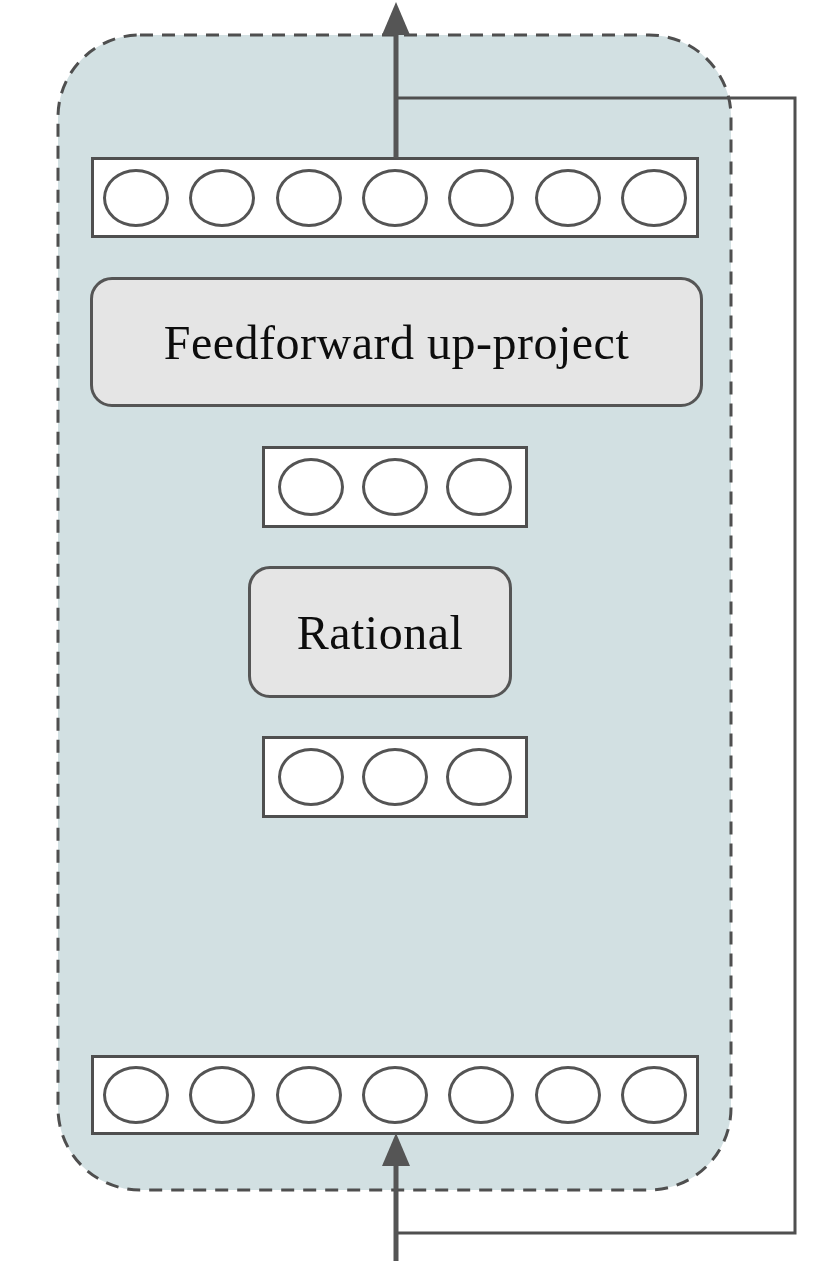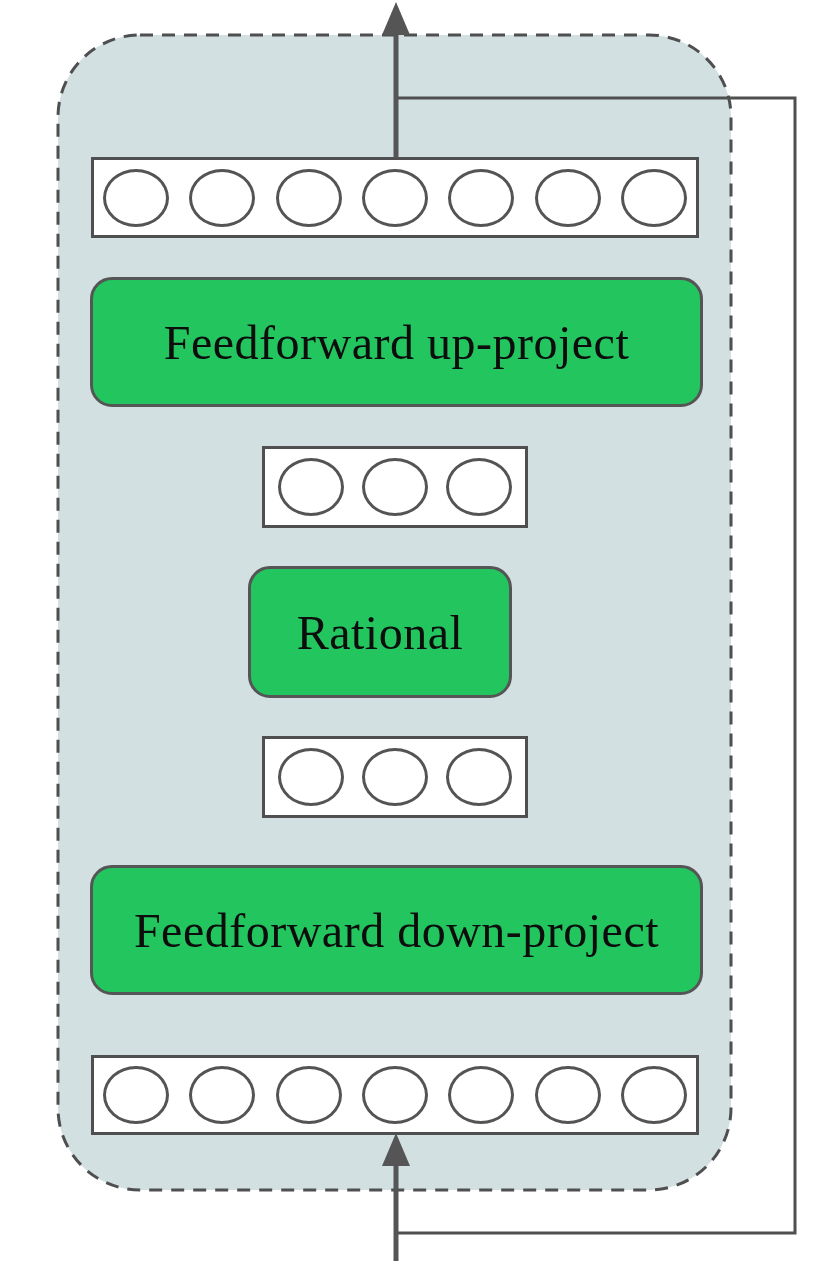--- a/index.html
+++ b/index.html
@@ -47,21 +47,21 @@
   }
   .vec.narrow {
     left: 262px;
     width: 266px;
     padding: 0 13px;
   }
   
   .block {
     position: absolute;
     box-sizing: border-box;
-    background: #22c55e;
+    background: #e5e5e5;
     border: 3px solid #555555;
     border-radius: 22px;
     display: flex;
     align-items: center;
     justify-content: center;
     z-index: 2;
     color: #0d0d0d;
     font-size: 48px;
     letter-spacing: 0.5px;
     white-space: nowrap;
@@ -99,23 +99,20 @@
   <div class="block" style="left:248px;top:566px;width:264px;height:132px">
     <span>Rational</span>
   </div>
 
   <div class="vec narrow" style="top:736px;height:82px">
       <span class="node"></span>
       <span class="node"></span>
       <span class="node"></span>
     </div>
 
-  <div class="block" style="left:90px;top:865px;width:613px;height:130px">
-    <span>Feedforward down-project</span>
-  </div>
 
   <div class="vec wide" style="top:1055px;height:80px">
       <span class="node"></span>
       <span class="node"></span>
       <span class="node"></span>
       <span class="node"></span>
       <span class="node"></span>
       <span class="node"></span>
       <span class="node"></span>
     </div>

